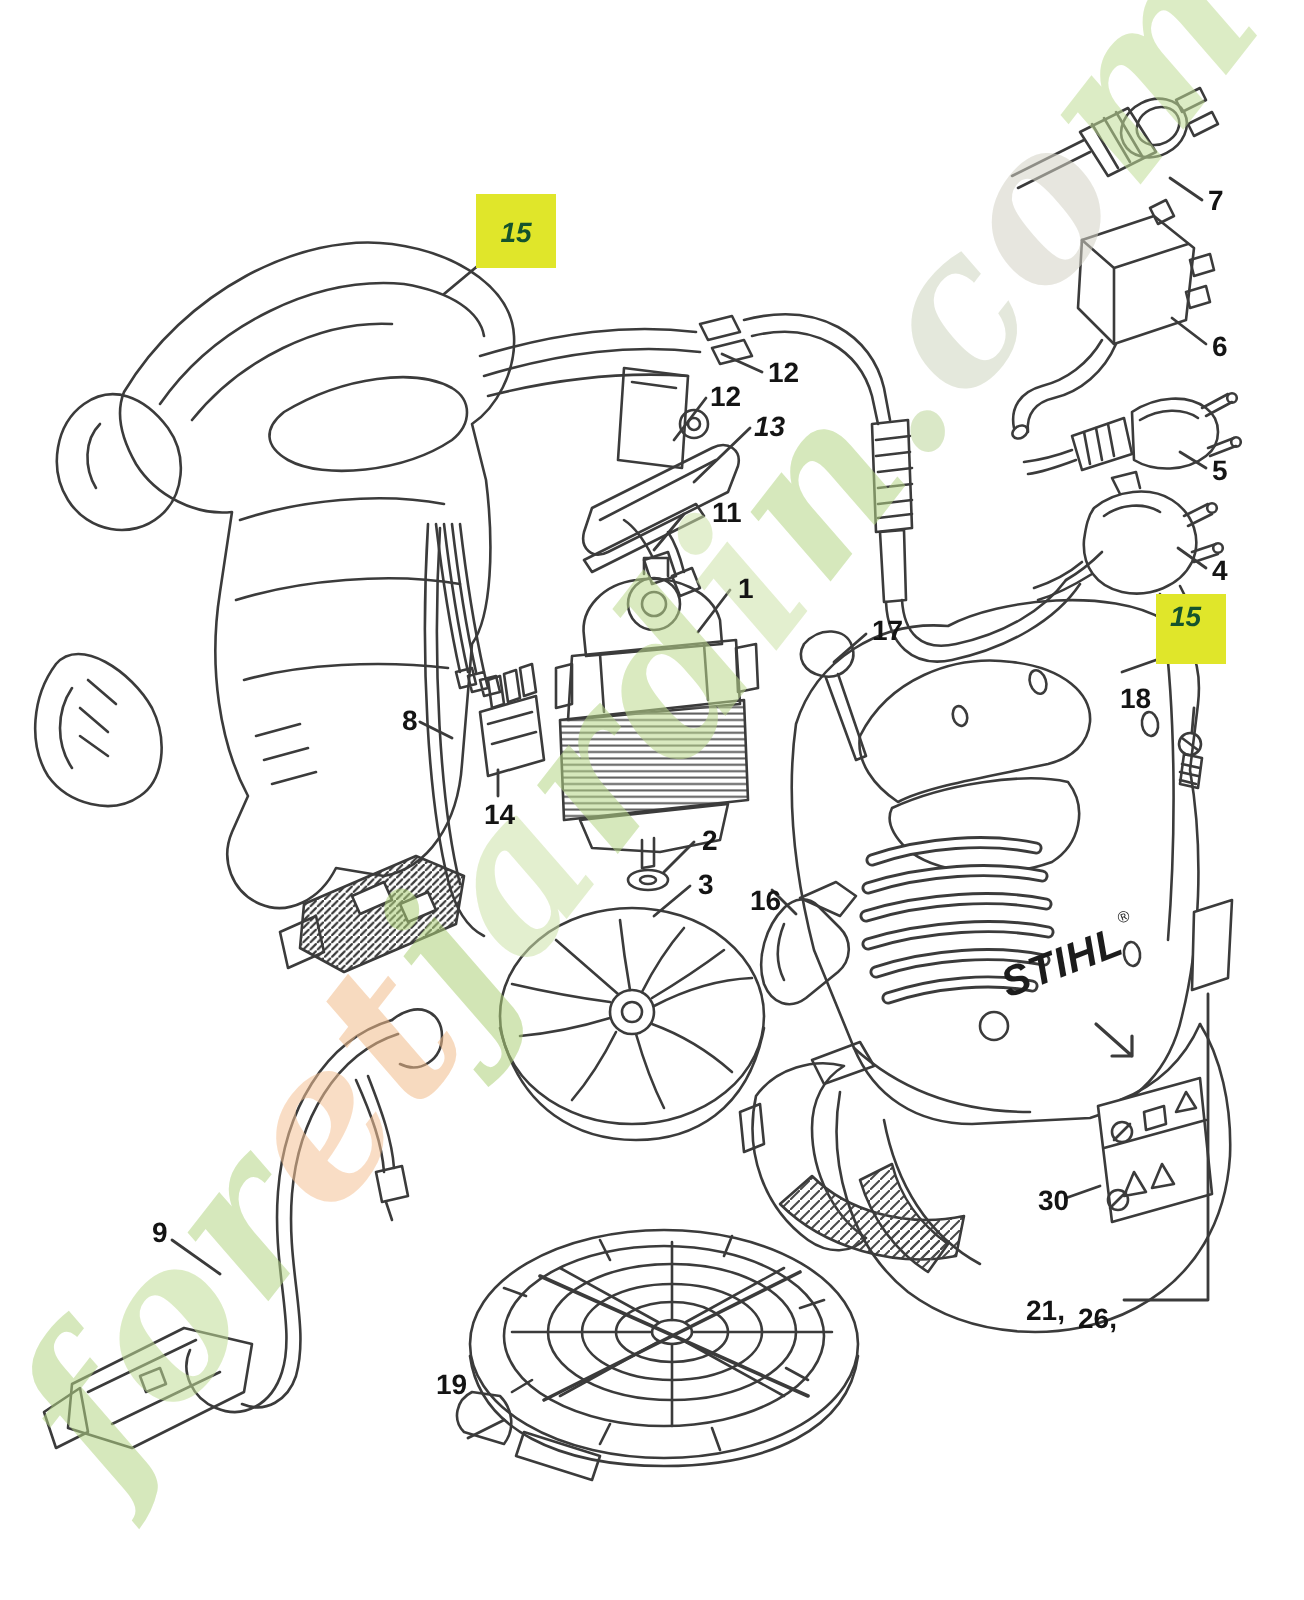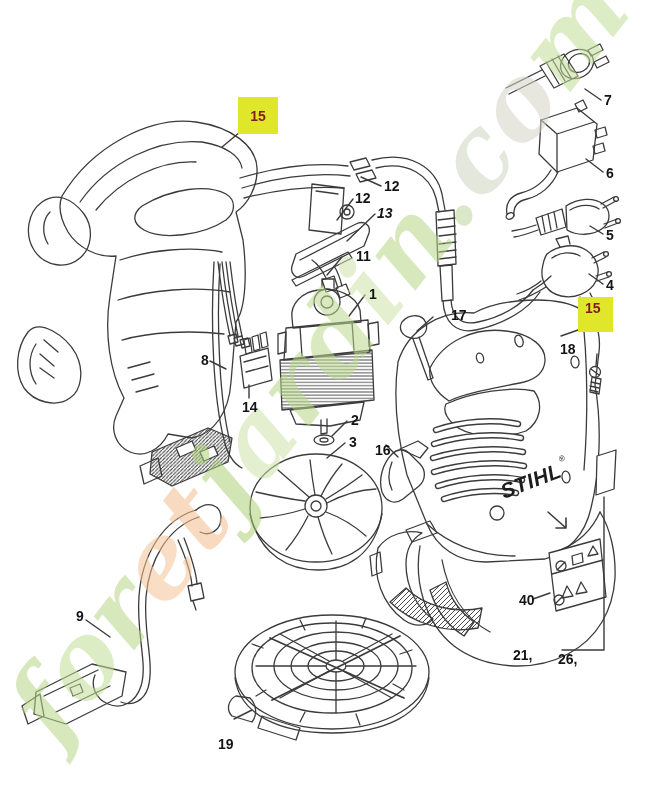--- a/index.html
+++ b/index.html
@@ -2,21 +2,21 @@
 <html><head>
 <meta charset="utf-8">
 <style>
   html,body{margin:0;padding:0;background:#fff;}
   .stage{position:relative;width:652px;height:800px;background:#ffffff;overflow:hidden;
          font-family:"Liberation Sans", sans-serif;}
   .stage svg{position:absolute;left:0;top:0;}
   #labels-layer{position:absolute;left:0;top:0;width:652px;height:800px;pointer-events:none;}
   .plabel{position:absolute;font:bold 14px "Liberation Sans",sans-serif;color:#141414;
           white-space:nowrap;pointer-events:auto;}
-  .plabel.hl{display:flex;align-items:center;justify-content:center;color:#7f1d1d;}
+  .plabel.hl{display:flex;align-items:center;justify-content:center;color:#14532d;font-style:italic;}
   .plabel.hl.topleft{align-items:flex-start;justify-content:flex-start;padding:3px 0 0 7px;box-sizing:border-box;}
 </style>
 </head>
 <body>
 
 <div class="stage">
 
 <svg width="652" height="800" viewBox="0 0 652 800">
   <defs>
     <pattern id="lam" width="4" height="3.2" patternUnits="userSpaceOnUse">
@@ -331,28 +331,28 @@
       <div class="plabel hl" style="left: 238px; top: 97px; width: 40px; height: 37px; background: rgb(224, 230, 42);">15</div>
       <div class="plabel" style="left: 604px; top: 92px;">7</div>
       <div class="plabel" style="left: 606px; top: 165px;">6</div>
       <div class="plabel" style="left: 606px; top: 227px;">5</div>
       <div class="plabel" style="left: 606px; top: 277px;">4</div>
       <div class="plabel" style="left: 384px; top: 178px;">12</div>
       <div class="plabel" style="left: 355px; top: 190px;">12</div>
       <div class="plabel" style="left: 377px; top: 205px; font-style: italic;">13</div>
       <div class="plabel" style="left: 356px; top: 248px;">11</div>
       <div class="plabel" style="left: 369px; top: 286px;">1</div>
-      <div class="plabel" style="left: 451px; top: 307px;">17</div>
+      <div class="plabel" style="left: 436px; top: 307px;">17</div>
       <div class="plabel" style="left: 201px; top: 352px;">8</div>
       <div class="plabel" style="left: 242px; top: 399px;">14</div>
       <div class="plabel" style="left: 351px; top: 412px;">2</div>
       <div class="plabel" style="left: 349px; top: 434px;">3</div>
       <div class="plabel" style="left: 375px; top: 442px;">16</div>
       <div class="plabel hl topleft" style="left: 578px; top: 297px; width: 35px; height: 35px; background: rgb(224, 230, 42);">15</div>
       <div class="plabel" style="left: 560px; top: 341px;">18</div>
-      <div class="plabel" style="left: 519px; top: 592px;">40</div>
+      <div class="plabel" style="left: 519px; top: 592px;">30</div>
       <div class="plabel" style="left: 513px; top: 647px;">21,</div>
-      <div class="plabel" style="left: 558px; top: 651px;">26,</div>
-      <div class="plabel" style="left: 218px; top: 736px;">19</div>
+      <div class="plabel" style="left: 539px; top: 651px;">26,</div>
+      <div class="plabel" style="left: 218px; top: 684px;">19</div>
       <div class="plabel" style="left: 76px; top: 608px;">9</div>
     </div>
 
 </div>
 
 </body></html>

